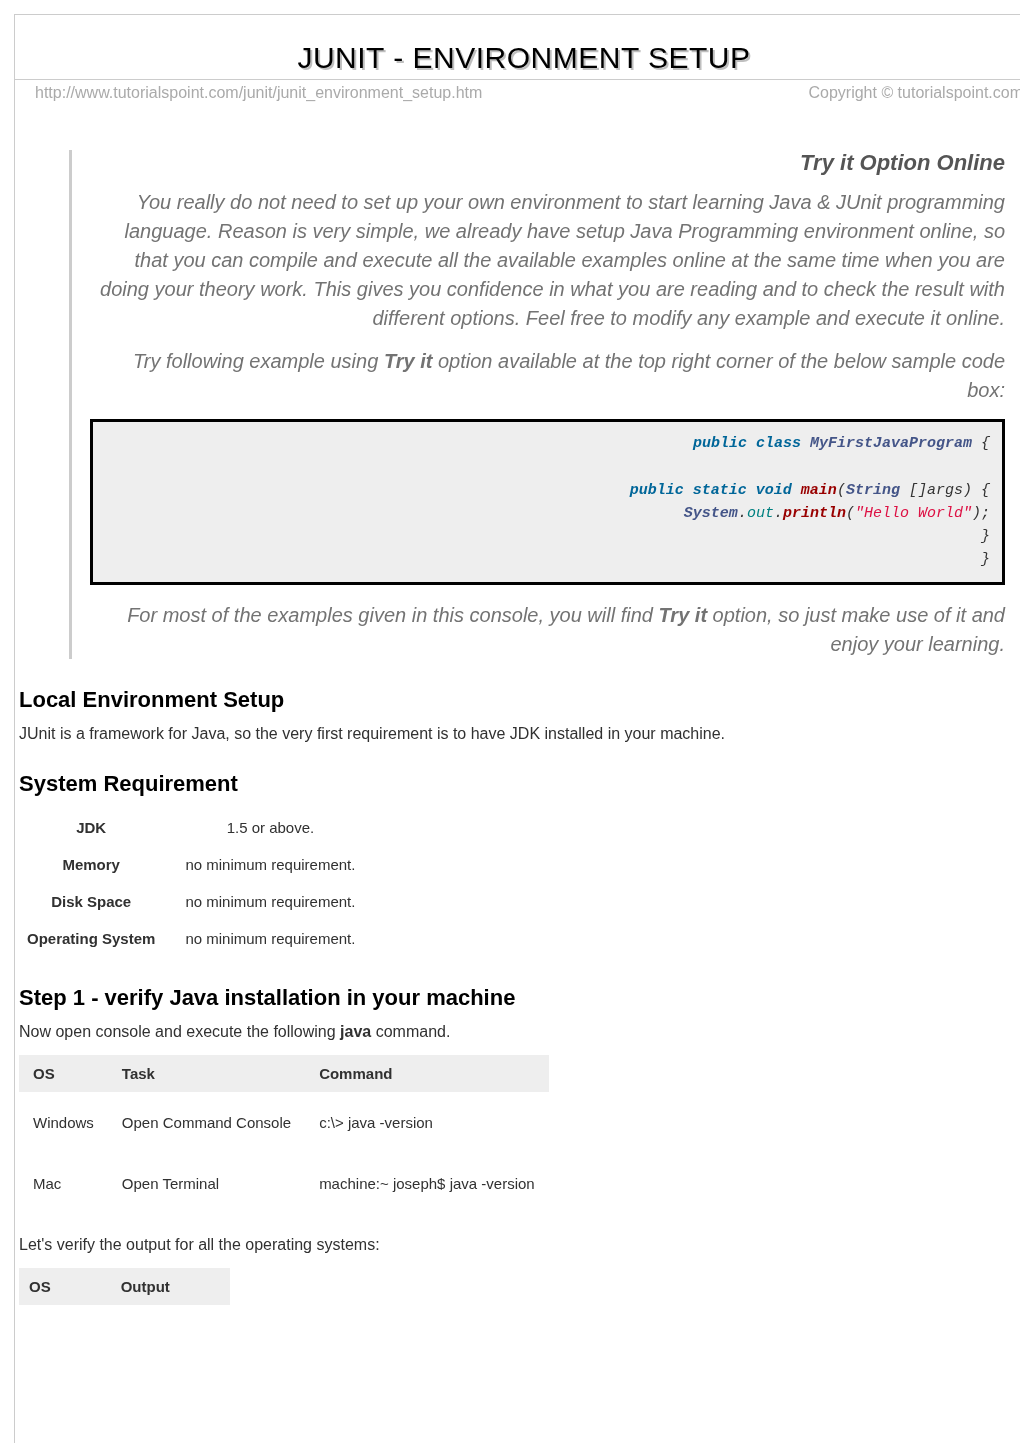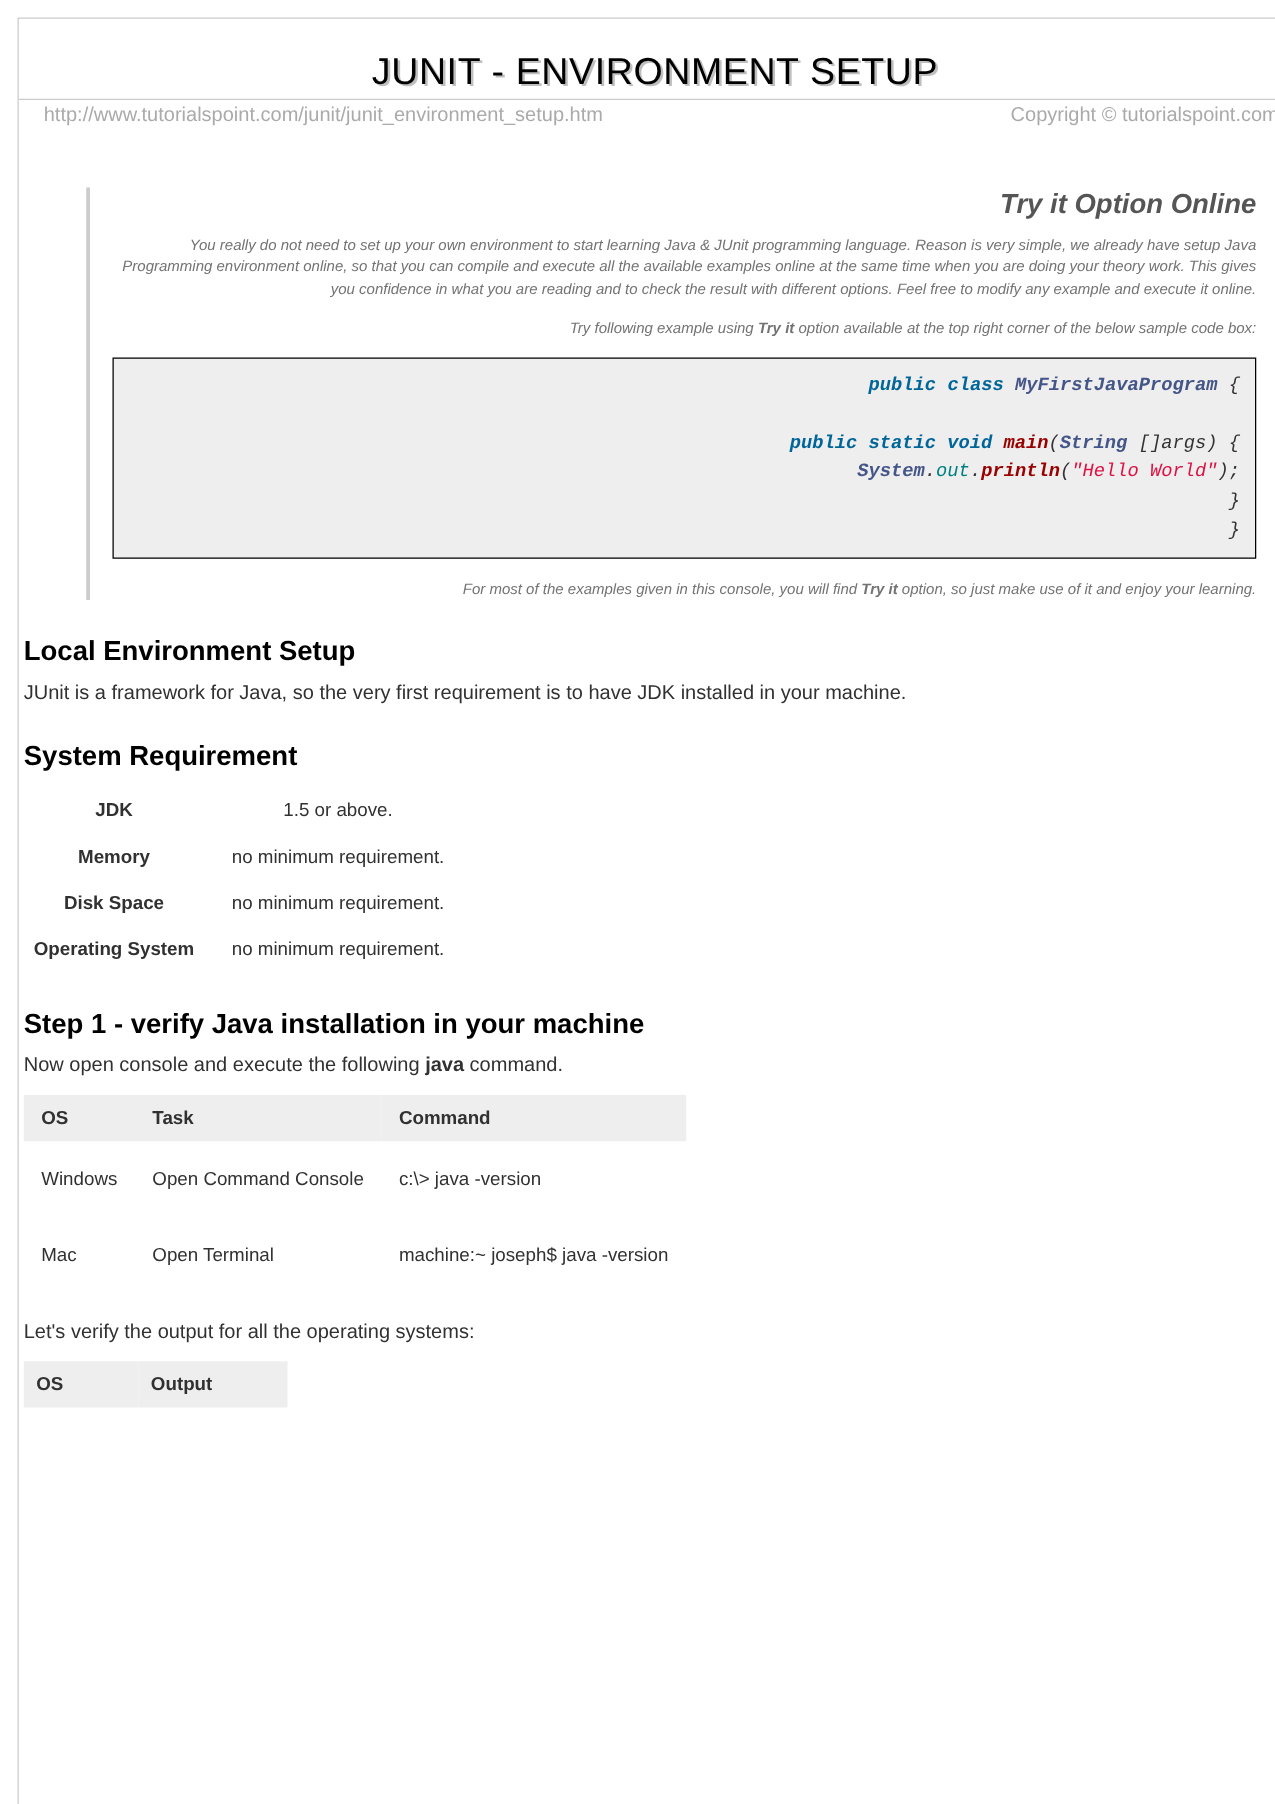--- a/index.html
+++ b/index.html
@@ -49,28 +49,28 @@
 .tryit-block h2 {
   font-style: italic;
   font-weight: bold;
   font-size: 22px;
   color: #555;
   margin-bottom: 12px;
 }
 .tryit-block p {
   font-style: italic;
   color: #737373;
-  font-size: 12px;
+  font-size: 20px;
   line-height: 1.45;
   margin-bottom: 14px;
 }
 .tryit-block p strong { font-weight: bold; }
 pre.code {
   background: #eee;
-  border: 1px solid #000000;
+  border: 3px solid #000000;
   padding: 10px 12px;
   font-family: "Courier New", Courier, monospace;
   font-size: 15px;
   font-style: italic;
   line-height: 1.55;
   margin-bottom: 16px;
   white-space: pre;
 }
 .kw { color: #069; font-weight: bold; }
 .cls { color: #458; font-weight: bold; }

